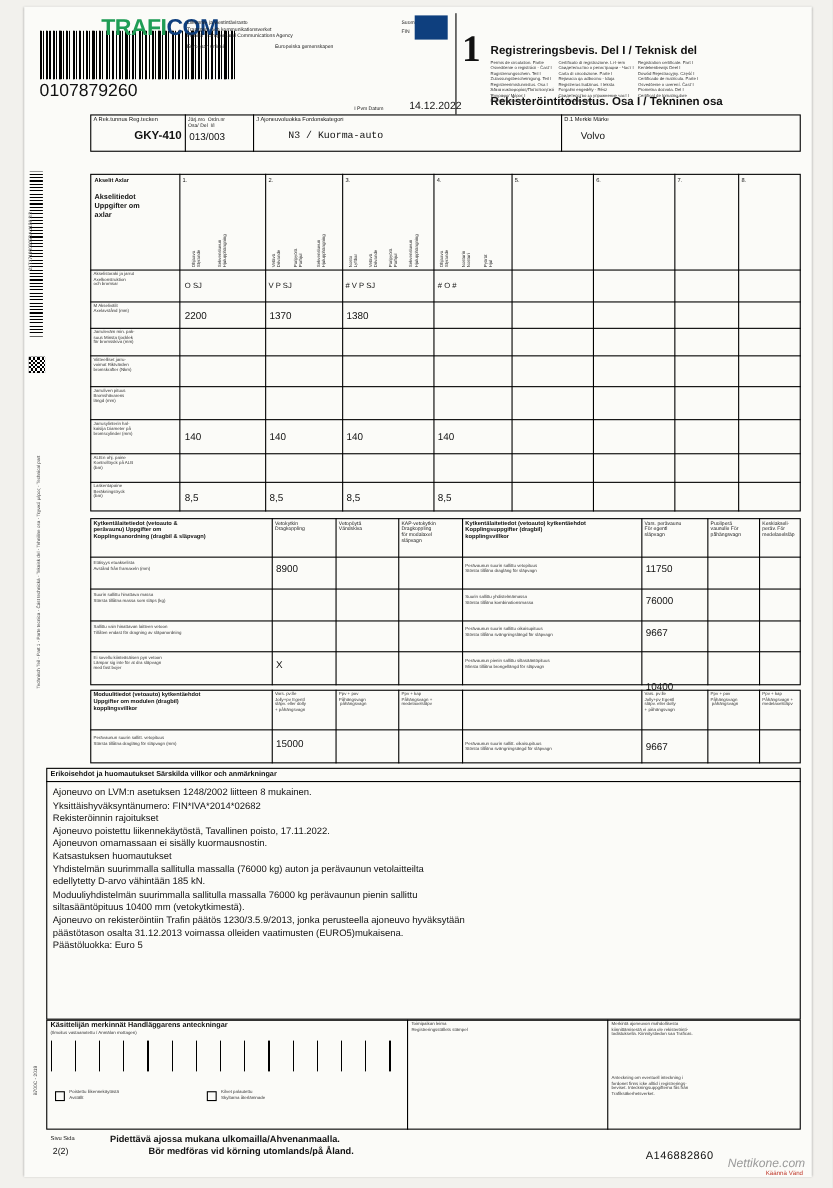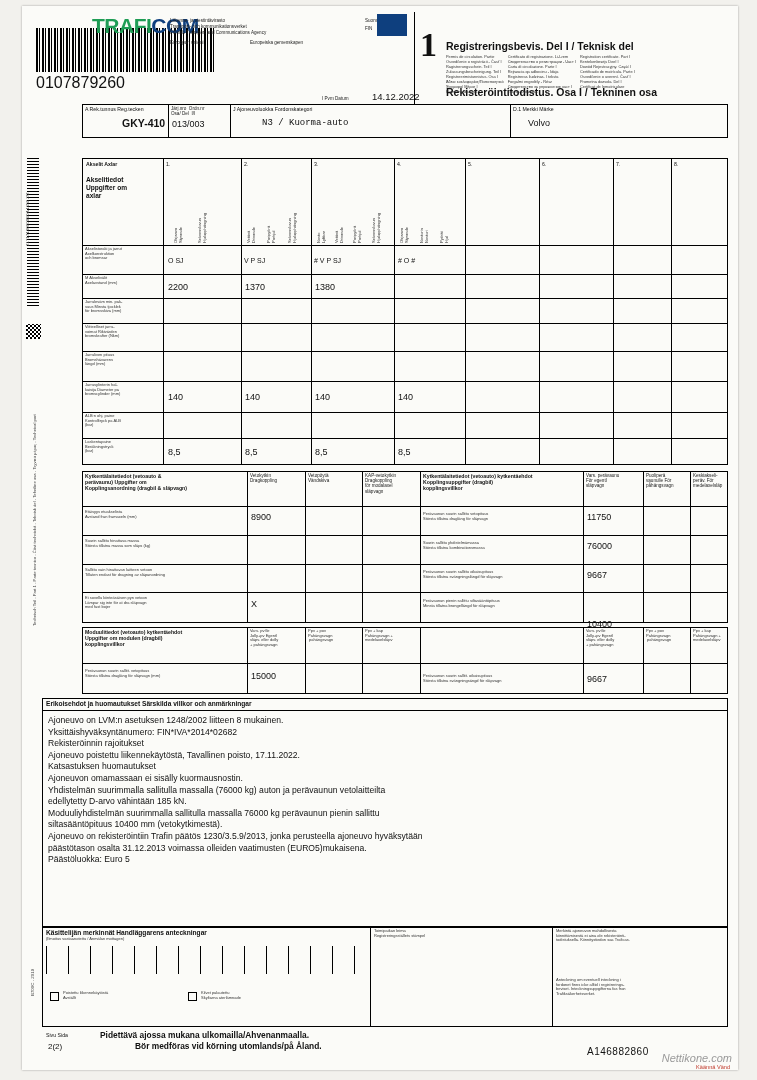--- a/index.html
+++ b/index.html
@@ -376,22 +376,22 @@
 
   <div class="bx" style="left:20px;top:692px;width:686px;height:229px;"></div>
   <div class="hline" style="left:20px;top:704px;width:686px;"></div>
   <div class="abs sect-title" style="left:24px;top:694px;">Erikoisehdot ja huomautukset Särskilda villkor och anmärkningar</div>
 
   <div class="abs notes" style="left:26px;top:709px;width:676px;">
     <p>Ajoneuvo on LVM:n asetuksen 1248/2002 liitteen 8 mukainen.</p>
     <p>Yksittäishyväksyntänumero: FIN*IVA*2014*02682</p>
     <p>Rekisteröinnin rajoitukset</p>
     <p>Ajoneuvo poistettu liikennekäytöstä, Tavallinen poisto, 17.11.2022.</p>
+    <p>Ajoneuvon omamassaan ei sisälly kuormausnostin.</p>
     <p>Katsastuksen huomautukset</p>
-    <p>Ajoneuvon omamassaan ei sisälly kuormausnostin.</p>
     <p>Yhdistelmän suurimmalla sallitulla massalla (76000 kg) auton ja perävaunun vetolaitteilta</p>
     <p>edellytetty D-arvo vähintään 185 kN.</p>
     <p>Moduuliyhdistelmän suurimmalla sallitulla massalla 76000 kg perävaunun pienin sallittu</p>
     <p>siltasääntöpituus 10400 mm (vetokytkimestä).</p>
     <p>Ajoneuvo on rekisteröintiin Trafin päätös 1230/3.5.9/2013, jonka perusteella ajoneuvo hyväksytään</p>
     <p>päästötason osalta 31.12.2013 voimassa olleiden  vaatimusten (EURO5)mukaisena.</p>
     <p>Päästöluokka: Euro 5</p>
   </div>
 
   <div class="bx" style="left:20px;top:921px;width:686px;height:100px;"></div>

